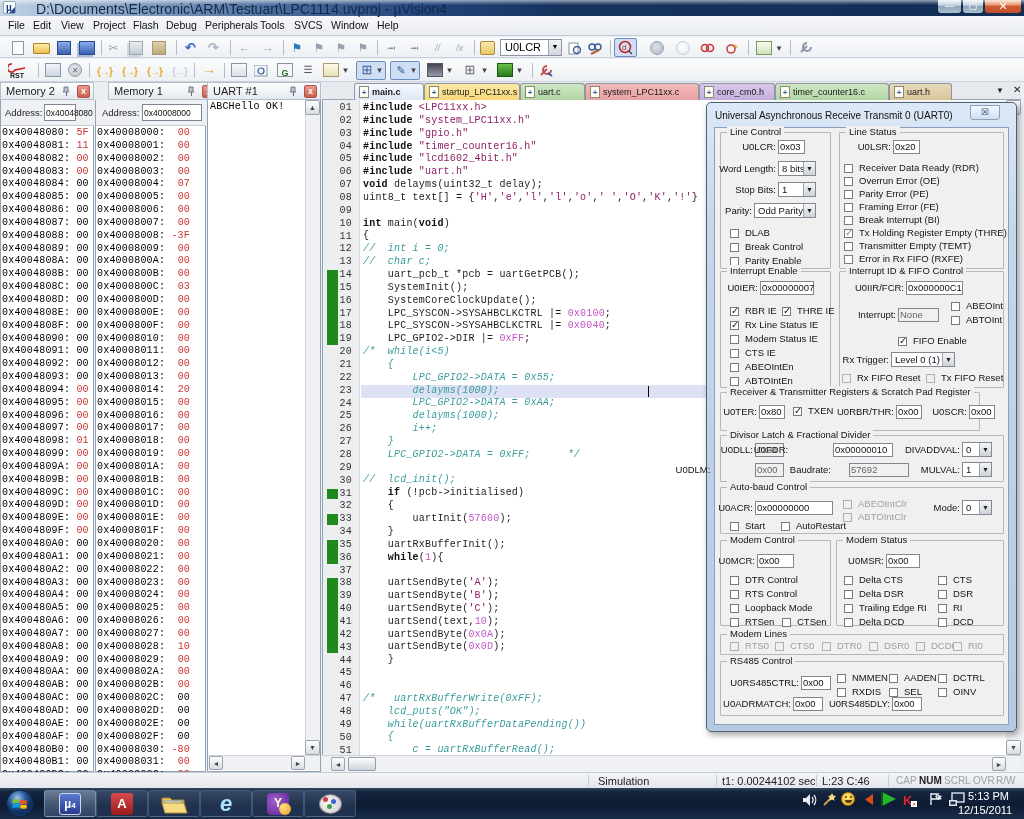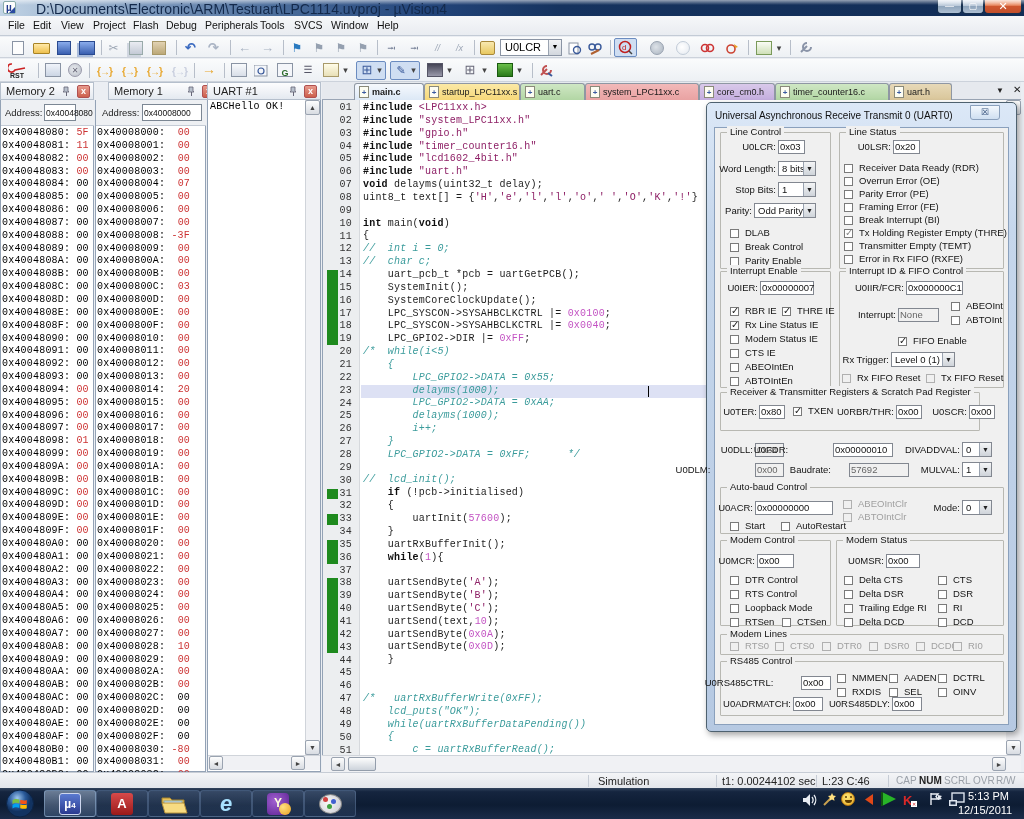--- a/index.html
+++ b/index.html
@@ -722,20 +722,23 @@
 <div class="lab" style="left:-70px;top:303px;width:120px;text-align:right">U0TER:</div>
 <div class="fld" style="left:52px;top:302px;width:26px;height:14px;line-height:12px">0x80</div>
 <div class="cb" style="left:86px;top:304px">
       <span class="m">✓</span>
     </div>
 <div class="cl" style="left:101px;top:302px">TXEN</div>
 <div class="lab" style="left:67px;top:303px;width:120px;text-align:right">U0RBR/THR:</div>
 <div class="fld" style="left:189px;top:302px;width:26px;height:14px;line-height:12px">0x00</div>
 <div class="lab" style="left:140px;top:303px;width:120px;text-align:right">U0SCR:</div>
 <div class="fld" style="left:262px;top:302px;width:26px;height:14px;line-height:12px">0x00</div>
+<div class="grp" style="left:13px;top:332px;width:284px;height:47px">
+      <span class="gl">Divisor Latch &amp; Fractional Divider</span>
+    </div>
 <div class="lab" style="left:-74px;top:341px;width:120px;text-align:right">U0DLL:</div>
 <div class="fld gray" style="left:48px;top:340px;width:29px;height:14px;line-height:12px">0x34</div>
 <div class="lab" style="left:4px;top:341px;width:120px;text-align:center">U0FDR:</div>
 <div class="fld" style="left:126px;top:340px;width:60px;height:14px;line-height:12px">0x00000010</div>
 <div class="lab" style="left:133px;top:341px;width:120px;text-align:right">DIVADDVAL:</div>
 <div class="cmb" style="left:255px;top:339px;width:30px;height:15px">
       <span class="cv" style="line-height:13px">0</span>
       <span class="ca">▼</span>
     </div>
 <div class="lab" style="left:-74px;top:361px;width:120px;text-align:center">U0DLM:</div>
@@ -812,21 +815,21 @@
 <div class="cl g" style="left:130px;top:537px">DTR0</div>
 <div class="cb g" style="left:162px;top:539px"></div>
 <div class="cl g" style="left:177px;top:537px">DSR0</div>
 <div class="cb g" style="left:209px;top:539px"></div>
 <div class="cl g" style="left:224px;top:537px">DCD0</div>
 <div class="cb g" style="left:246px;top:539px"></div>
 <div class="cl g" style="left:261px;top:537px">RI0</div>
 <div class="grp" style="left:13px;top:558px;width:284px;height:55px">
       <span class="gl">RS485 Control</span>
     </div>
-<div class="lab" style="left:-28px;top:574px;width:120px;text-align:center">U0RS485CTRL:</div>
+<div class="lab" style="left:-28px;top:574px;width:120px;text-align:right">U0RS485CTRL:</div>
 <div class="fld" style="left:94px;top:573px;width:30px;height:14px;line-height:12px">0x00</div>
 <div class="cb" style="left:130px;top:571px"></div>
 <div class="cl" style="left:145px;top:569px">NMMEN</div>
 <div class="cb" style="left:182px;top:571px"></div>
 <div class="cl" style="left:197px;top:569px">AADEN</div>
 <div class="cb" style="left:231px;top:571px"></div>
 <div class="cl" style="left:246px;top:569px">DCTRL</div>
 <div class="cb" style="left:130px;top:585px"></div>
 <div class="cl" style="left:145px;top:583px">RXDIS</div>
 <div class="cb" style="left:182px;top:585px"></div>

